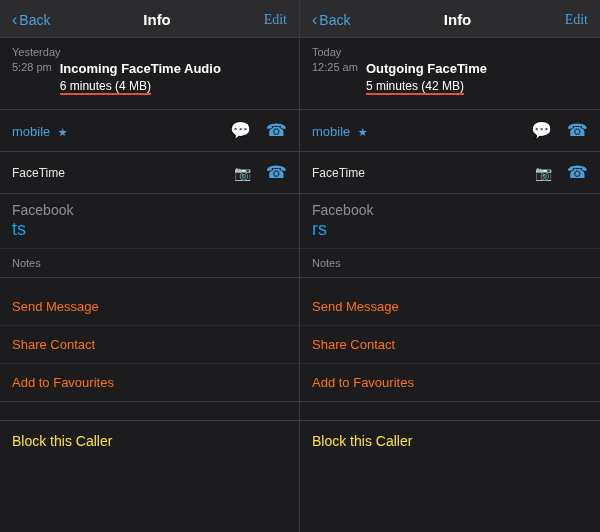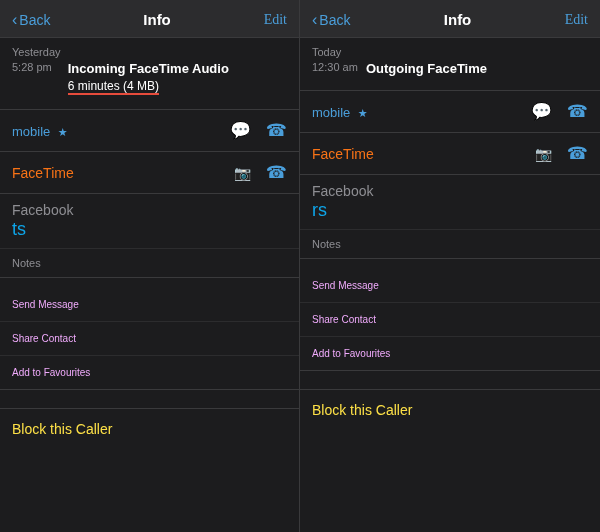--- a/index.html
+++ b/index.html
@@ -116,22 +116,22 @@
 
     
     .facetime-row {
       display: flex;
       align-items: center;
       justify-content: space-between;
       padding: 10px 12px;
       border-bottom: 1px solid #3a3a3c;
     }
     .facetime-label {
-      color: #f97316;
-      font-size: 14px;
+      color: #e5e5e5;
+      font-size: 12px;
     }
     .facetime-actions {
       display: flex;
       gap: 14px;
       align-items: center;
     }
 
     
     .info-row {
       padding: 8px 12px;
@@ -156,22 +156,22 @@
       color: #8e8e93;
       font-size: 11px;
     }
 
     
     .action-button-section {
       border-bottom: 1px solid #3a3a3c;
     }
     .action-button {
       padding: 11px 12px;
-      color: #f0abfc;
-      font-size: 10px;
+      color: #f97316;
+      font-size: 13px;
       cursor: pointer;
       border-bottom: 1px solid #2c2c2e;
     }
     .action-button:last-child {
       border-bottom: none;
     }
 
     
     .block-section {
       padding: 11px 12px;
@@ -199,21 +199,21 @@
       <div class="nav-back">
         <span class="nav-back-chevron">‹</span>
         <span>Back</span>
       </div>
       <span class="nav-title">Info</span>
       <span class="nav-edit">Edit</span>
     </div>
 
     <div class="call-info-section">
       <div class="call-date">Yesterday</div>
-      <div style="display:flex; align-items:flex-start; gap:16px;">
+      <div style="display:flex; align-items:flex-start; gap:8px;">
         <span class="call-time">5:28 pm</span>
         <div>
           <div class="call-type">Incoming FaceTime Audio</div>
           <span class="call-duration">6 minutes (4 MB)</span>
         </div>
       </div>
     </div>
 
     <div class="contact-row">
       <div>
@@ -268,23 +268,24 @@
         <span class="nav-back-chevron">‹</span>
         <span>Back</span>
       </div>
       <span class="nav-title">Info</span>
       <span class="nav-edit">Edit</span>
     </div>
 
     <div class="call-info-section">
       <div class="call-date">Today</div>
       <div style="display:flex; align-items:flex-start; gap:8px;">
-        <span class="call-time">12:30 am</span>
+        <span class="call-time">12:25 am</span>
         <div>
           <div class="call-type">Outgoing FaceTime</div>
+          <span class="call-duration">5 minutes (42 MB)</span>
         </div>
       </div>
     </div>
 
     <div class="contact-row">
       <div>
         <span class="contact-label">mobile</span>
         <span class="contact-star">★</span>
       </div>
       <div class="contact-actions">

